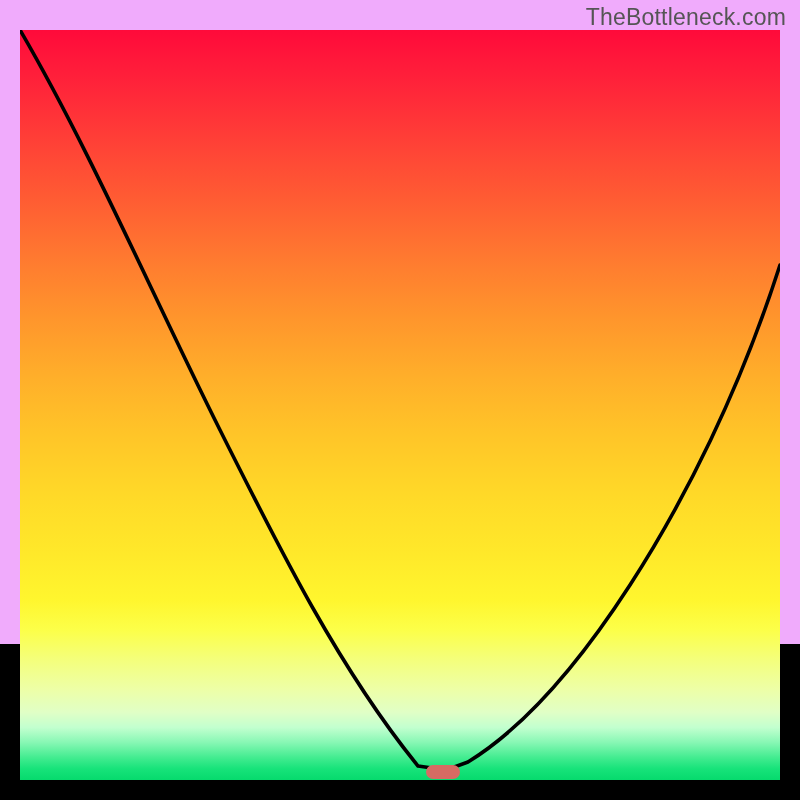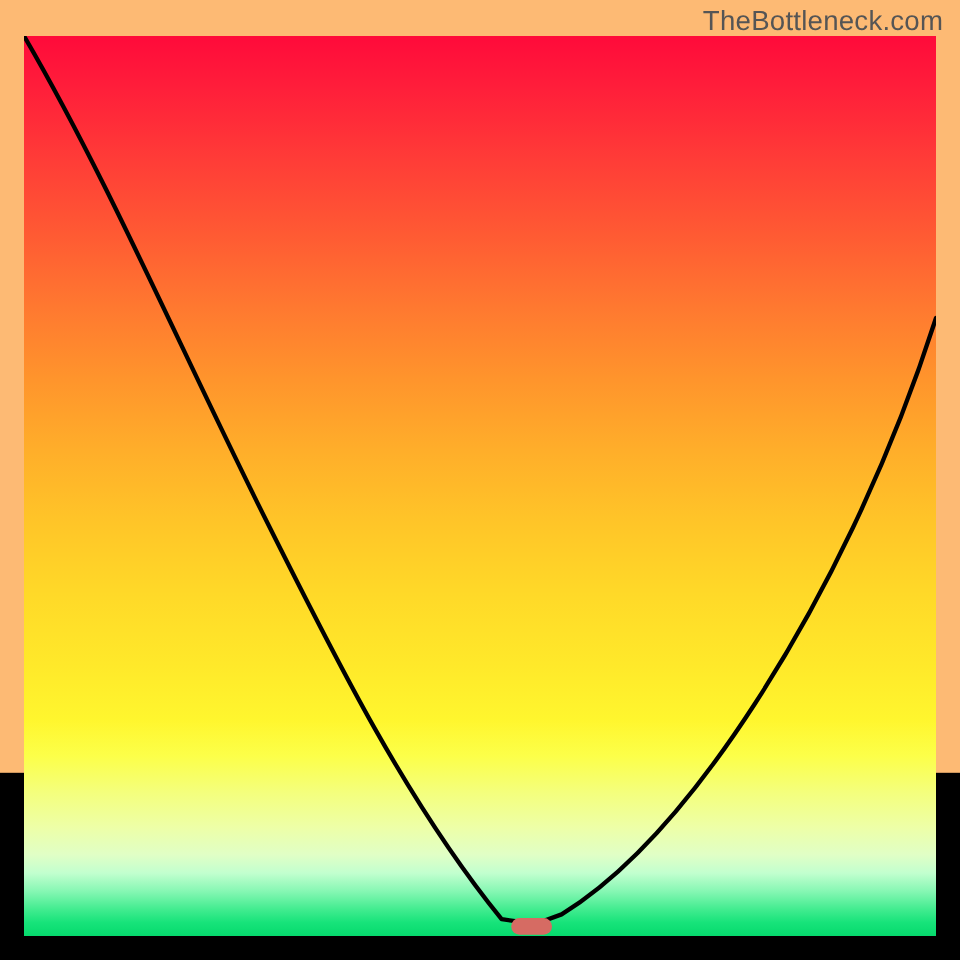--- a/index.html
+++ b/index.html
@@ -10,21 +10,21 @@
     background: #000;
     overflow: hidden;
     font-family: Arial, Helvetica, sans-serif;
   }
   .frame {
     position: absolute;
     left: 0;
     top: 0;
     width: 800px;
     height: 644px;
-    background: #fdba74;
+    background: #f0abfc;
   }
   .watermark {
     position: absolute;
     top: 4px;
     right: 14px;
     color: #555;
     font-size: 23px;
     font-weight: 400;
     letter-spacing: 0.2px;
   }

